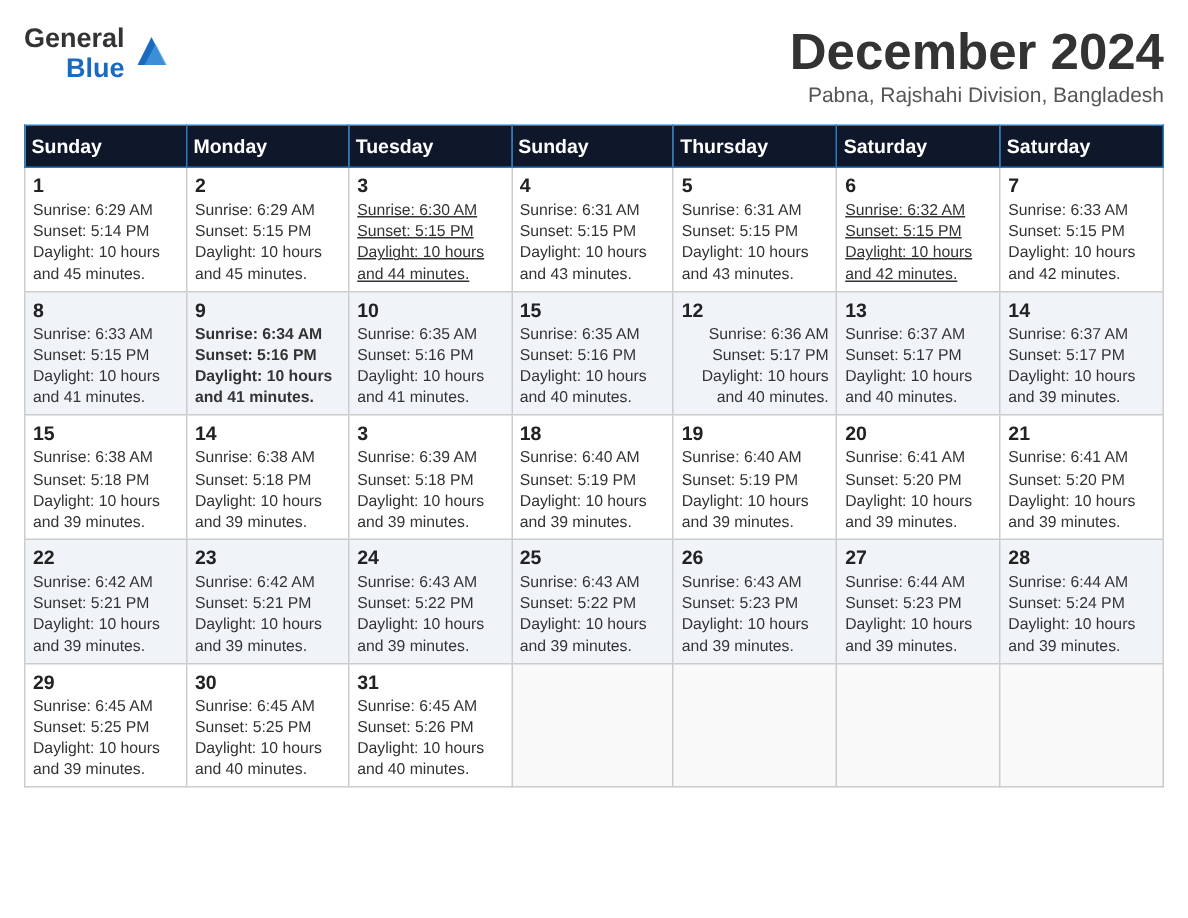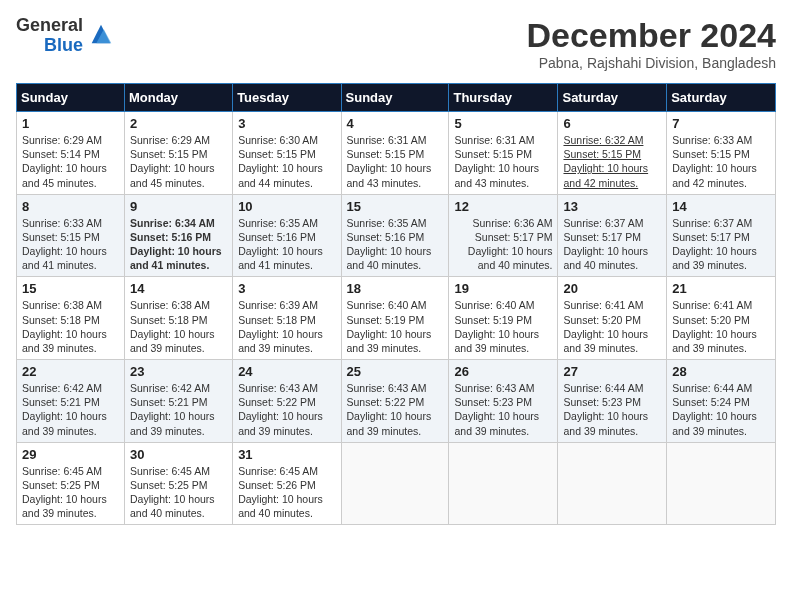--- a/index.html
+++ b/index.html
@@ -138,21 +138,21 @@
         </td>
         <td>
           <span class="day-num">2</span>
           <div class="day-info" style="white-space: pre-line;">Sunrise: 6:29 AM
 Sunset: 5:15 PM
 Daylight: 10 hours
 and 45 minutes.</div>
         </td>
         <td>
           <span class="day-num">3</span>
-          <div class="day-info" style="white-space: pre-line;">Sunrise: 6:30 AM
+          <div class="day-info" style="white-space: pre-line; text-decoration: underline;">Sunrise: 6:30 AM
 Sunset: 5:15 PM
 Daylight: 10 hours
 and 44 minutes.</div>
         </td>
         <td>
           <span class="day-num">4</span>
           <div class="day-info" style="white-space: pre-line;">Sunrise: 6:31 AM
 Sunset: 5:15 PM
 Daylight: 10 hours
 and 43 minutes.</div>

